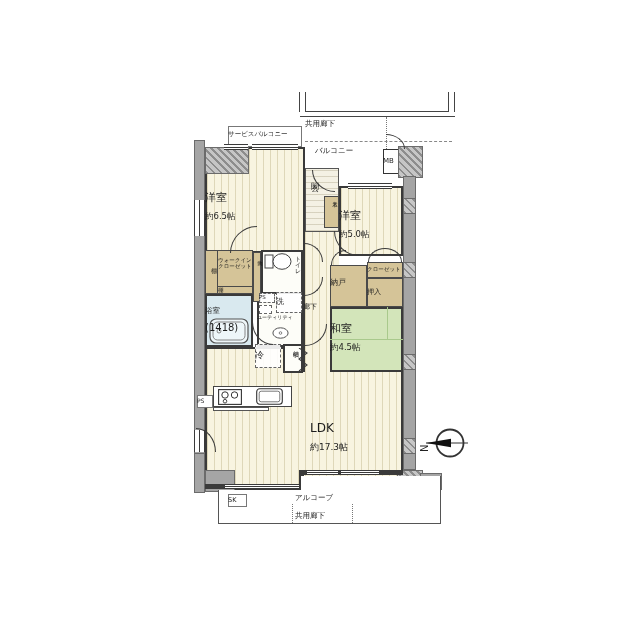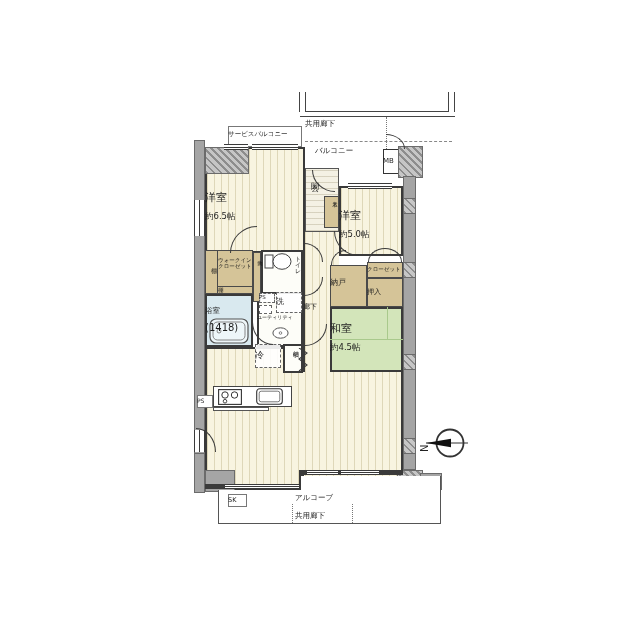--- a/index.html
+++ b/index.html
@@ -162,20 +162,24 @@
     <span style="font-size:8.5px;">約6.5帖</span>
   </div>
   <div class="abs lbl" style="left:339px;top:205px;width:64px;">
     <span style="font-size:11px;">洋室</span><br>
     <span style="font-size:8.5px;">約5.0帖</span>
   </div>
   <div class="abs lbl" style="left:330px;top:318px;width:73px;">
     <span style="font-size:11px;">和室</span><br>
     <span style="font-size:8.5px;">約4.5帖</span>
   </div>
+  <div class="abs lbl" style="left:310px;top:418px;width:80px;">
+    <span style="font-size:12px;">LDK</span><br>
+    <span style="font-size:9px;">約17.3帖</span>
+  </div>
   <div class="abs lbl" style="left:205px;top:299px;width:45px;">
     <span style="font-size:7.5px;">浴室</span><br>
     <span style="font-size:10px;">(1418)</span>
   </div>
 
   <div class="abs lbl v" style="left:307px;top:177px;width:12px;height:34px;font-size:8px;">玄関</div>
   <div class="abs lbl v" style="left:325px;top:199px;width:12px;height:28px;font-size:5px;">下足入</div>
   <div class="abs lbl" style="left:303px;top:303px;width:34px;font-size:7px;">廊下</div>
   <div class="abs lbl" style="left:218px;top:257px;width:35px;font-size:5.5px;">ウォークインクローゼット</div>
   <div class="abs lbl v" style="left:206px;top:263px;width:11px;height:18px;font-size:6px;">棚</div>

